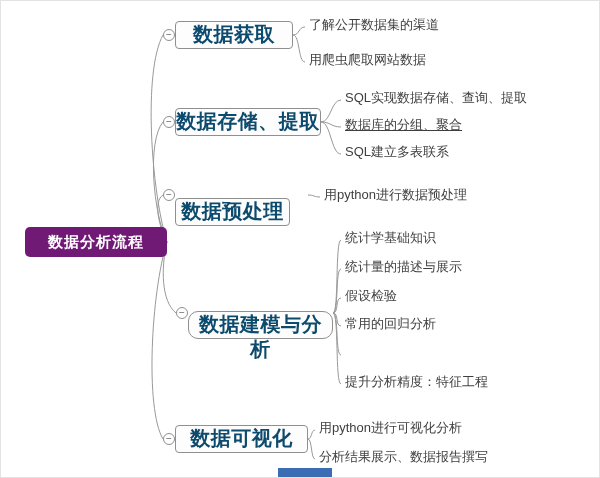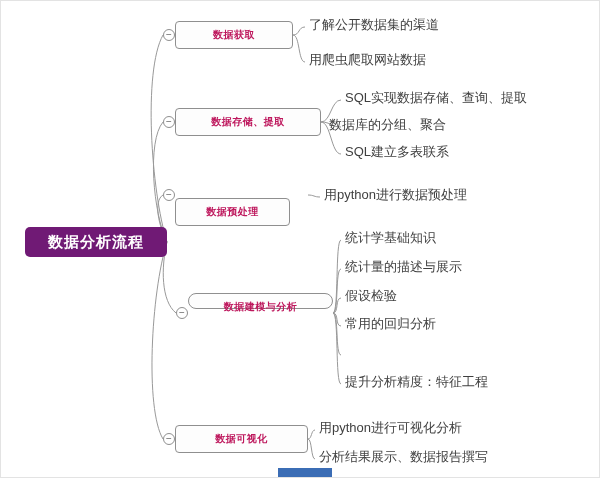--- a/index.html
+++ b/index.html
@@ -28,22 +28,22 @@
     text-align: center;
     border-radius: 5px;
     letter-spacing: 1px;
     box-sizing: border-box;
     cursor: default;
   }
   .branch-box {
     background: #fdfdfd;
     border: 1.5px solid #8f8f8f;
     border-radius: 4px;
-    color: #be185d;
-    font-size: 10px;
+    color: #0c4a6e;
+    font-size: 20px;
     font-weight: bold;
     text-align: center;
     box-sizing: border-box;
     line-height: 25px;
     letter-spacing: 0.5px;
     cursor: default;
   }
   .toggle {
     position: absolute;
     z-index: 3;
@@ -107,29 +107,29 @@
   <div class="node root-topic" style="left:24px; top:226px; width:142px; height:30px; line-height:30px;">数据分析流程</div>
 
   <div class="toggle" style="left:162px; top:28px;">−</div>
   <div class="node branch-box" style="left:174px; top:20px; width:118px; height:28px;">数据获取</div>
   <div class="leaf" style="left:308px; top:16px;">了解公开数据集的渠道</div>
   <div class="leaf" style="left:308px; top:51px;">用爬虫爬取网站数据</div>
 
   <div class="toggle" style="left:162px; top:115px;">−</div>
   <div class="node branch-box" style="left:174px; top:107px; width:146px; height:28px;">数据存储、提取</div>
   <div class="leaf" style="left:344px; top:89px;">SQL实现数据存储、查询、提取</div>
-  <div class="leaf" style="left:328px; top:116px;">数据库的分组、聚合</div>
+  <div class="leaf" style="left:344px; top:116px;text-decoration:underline;">数据库的分组、聚合</div>
   <div class="leaf" style="left:344px; top:143px;">SQL建立多表联系</div>
 
   <div class="toggle" style="left:162px; top:188px;">−</div>
   <div class="node branch-box" style="left:174px; top:197px; width:115px; height:28px;">数据预处理</div>
   <div class="leaf" style="left:323px; top:186px;">用python进行数据预处理</div>
 
   <div class="toggle" style="left:175px; top:306px;">−</div>
-  <div class="node branch-box" style="left:187px; top:292px; width:145px; height:16px;border-radius:10px;">数据建模与分析</div>
+  <div class="node branch-box" style="left:187px; top:310px; width:145px; height:28px;border-radius:10px;">数据建模与分析</div>
   <div class="leaf" style="left:344px; top:258px;">统计量的描述与展示</div>
   <div class="leaf" style="left:344px; top:229px;">统计学基础知识</div>
   <div class="leaf" style="left:344px; top:287px;">假设检验</div>
   <div class="leaf" style="left:344px; top:315px;">常用的回归分析</div>
   <div class="leaf" style="left:344px; top:373px;">提升分析精度：特征工程</div>
 
   <div class="toggle" style="left:162px; top:432px;">−</div>
   <div class="node branch-box" style="left:174px; top:424px; width:133px; height:28px;">数据可视化</div>
   <div class="leaf" style="left:318px; top:419px;">用python进行可视化分析</div>
   <div class="leaf" style="left:318px; top:448px;">分析结果展示、数据报告撰写</div>

